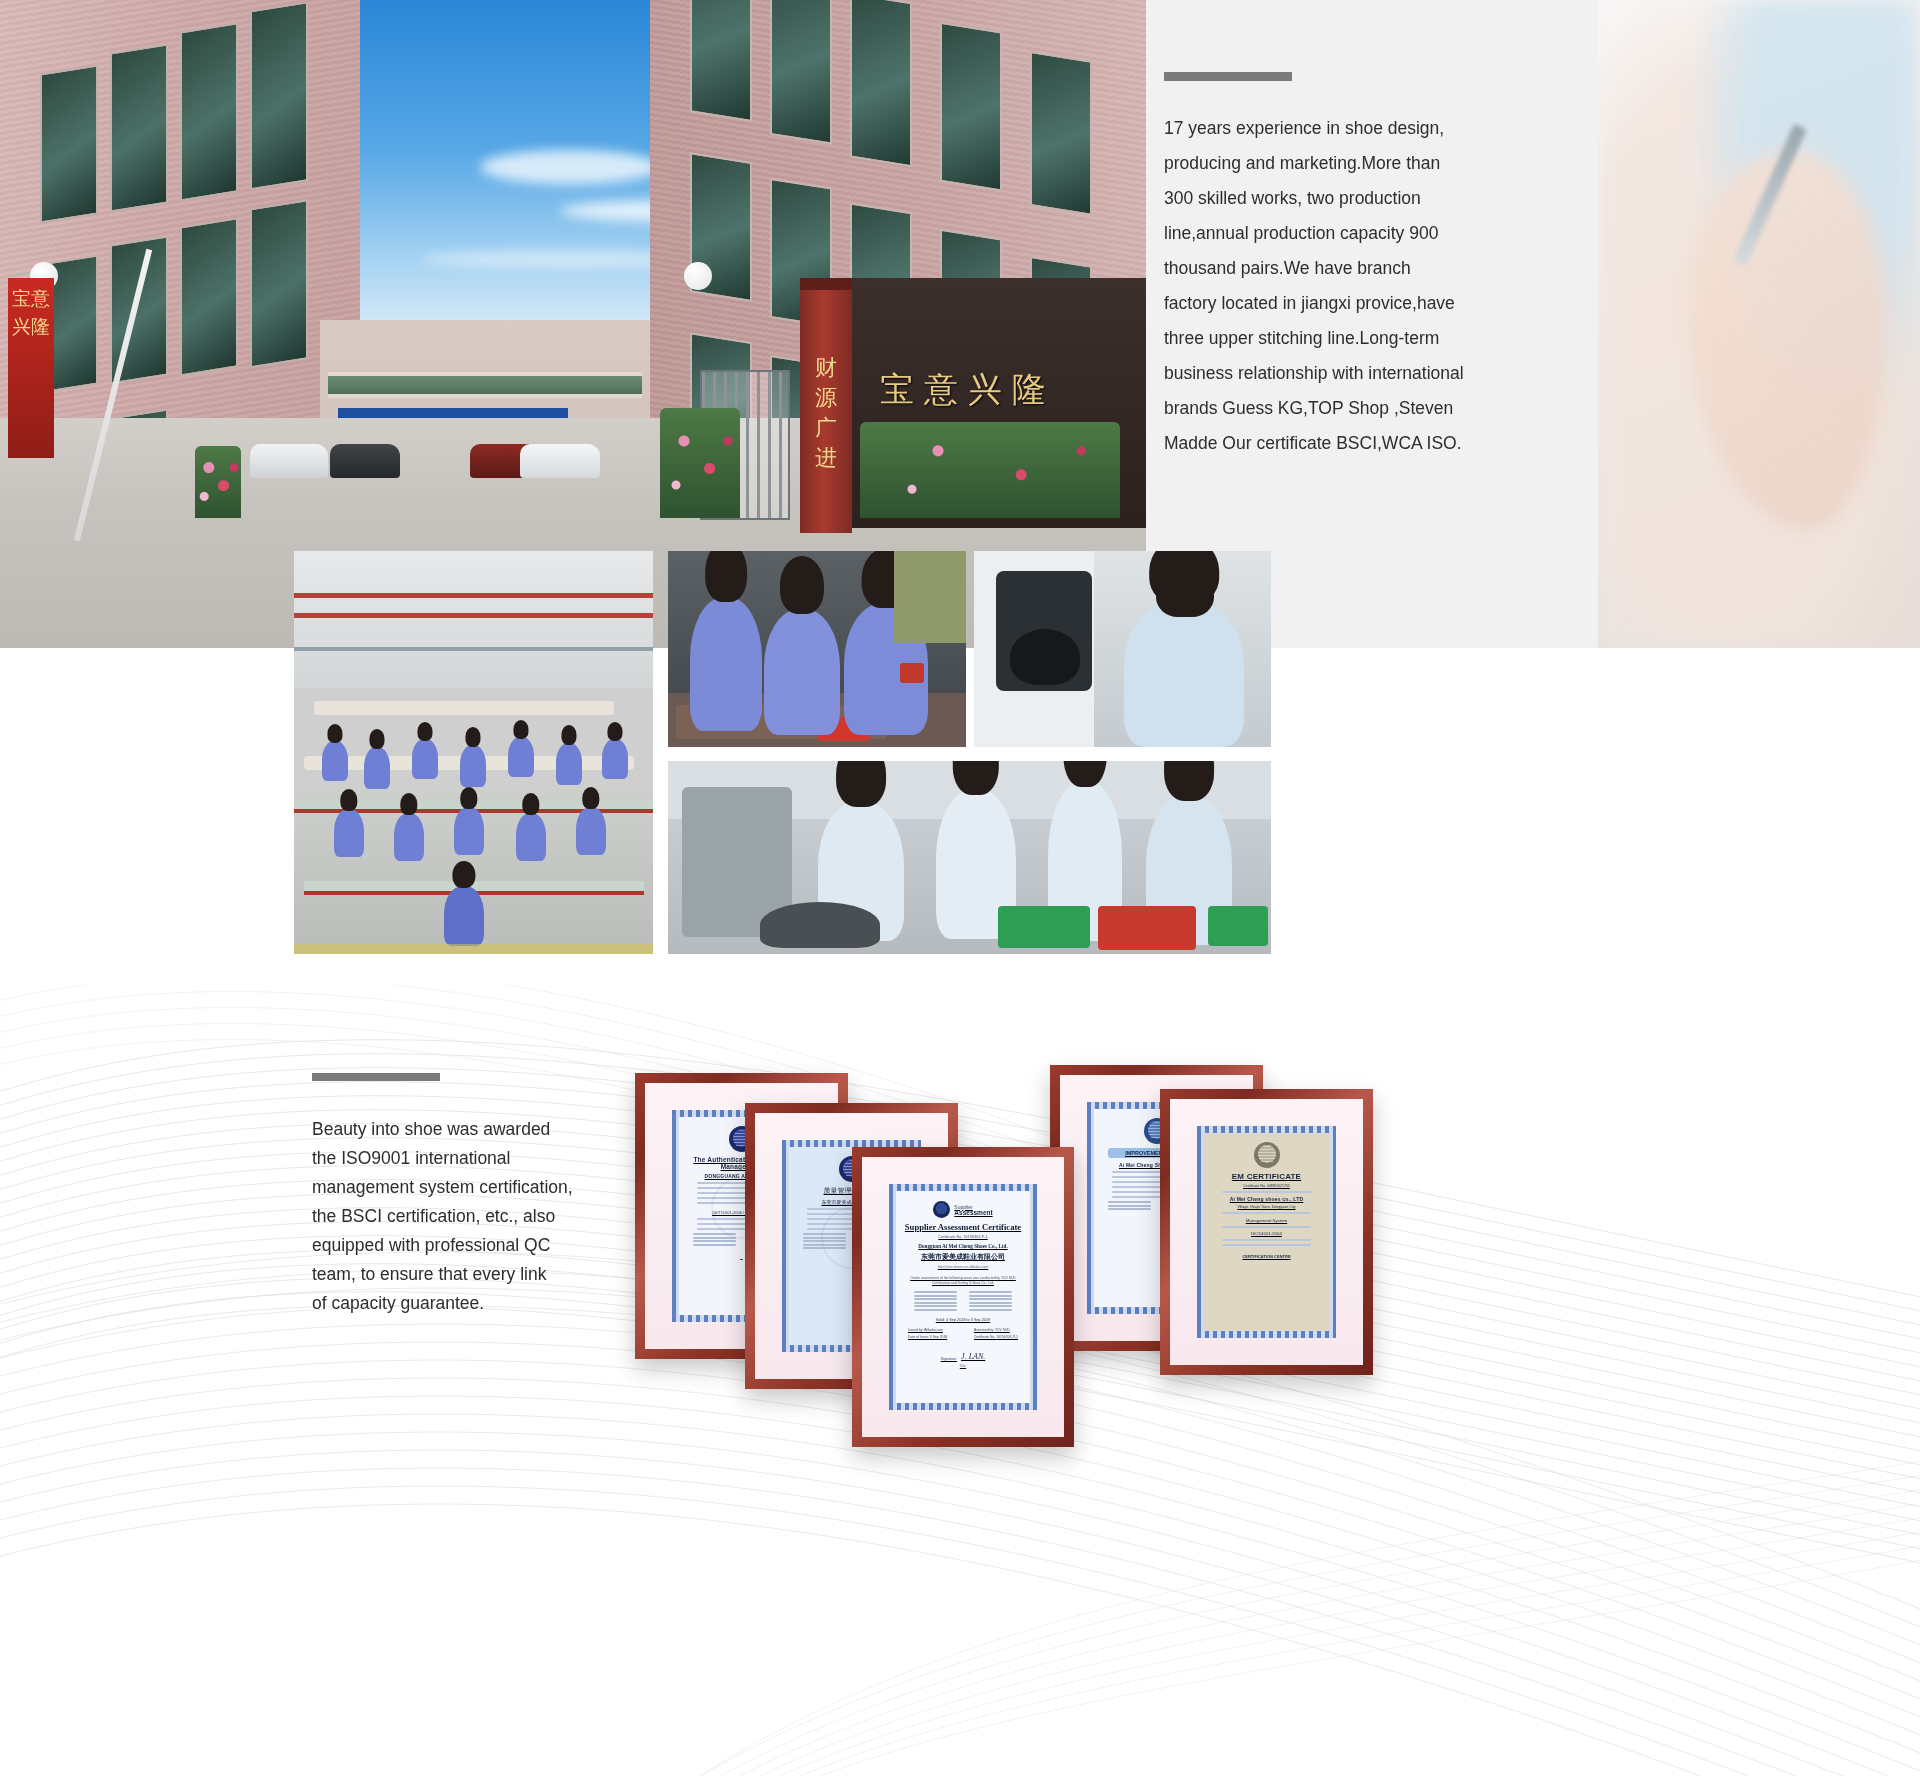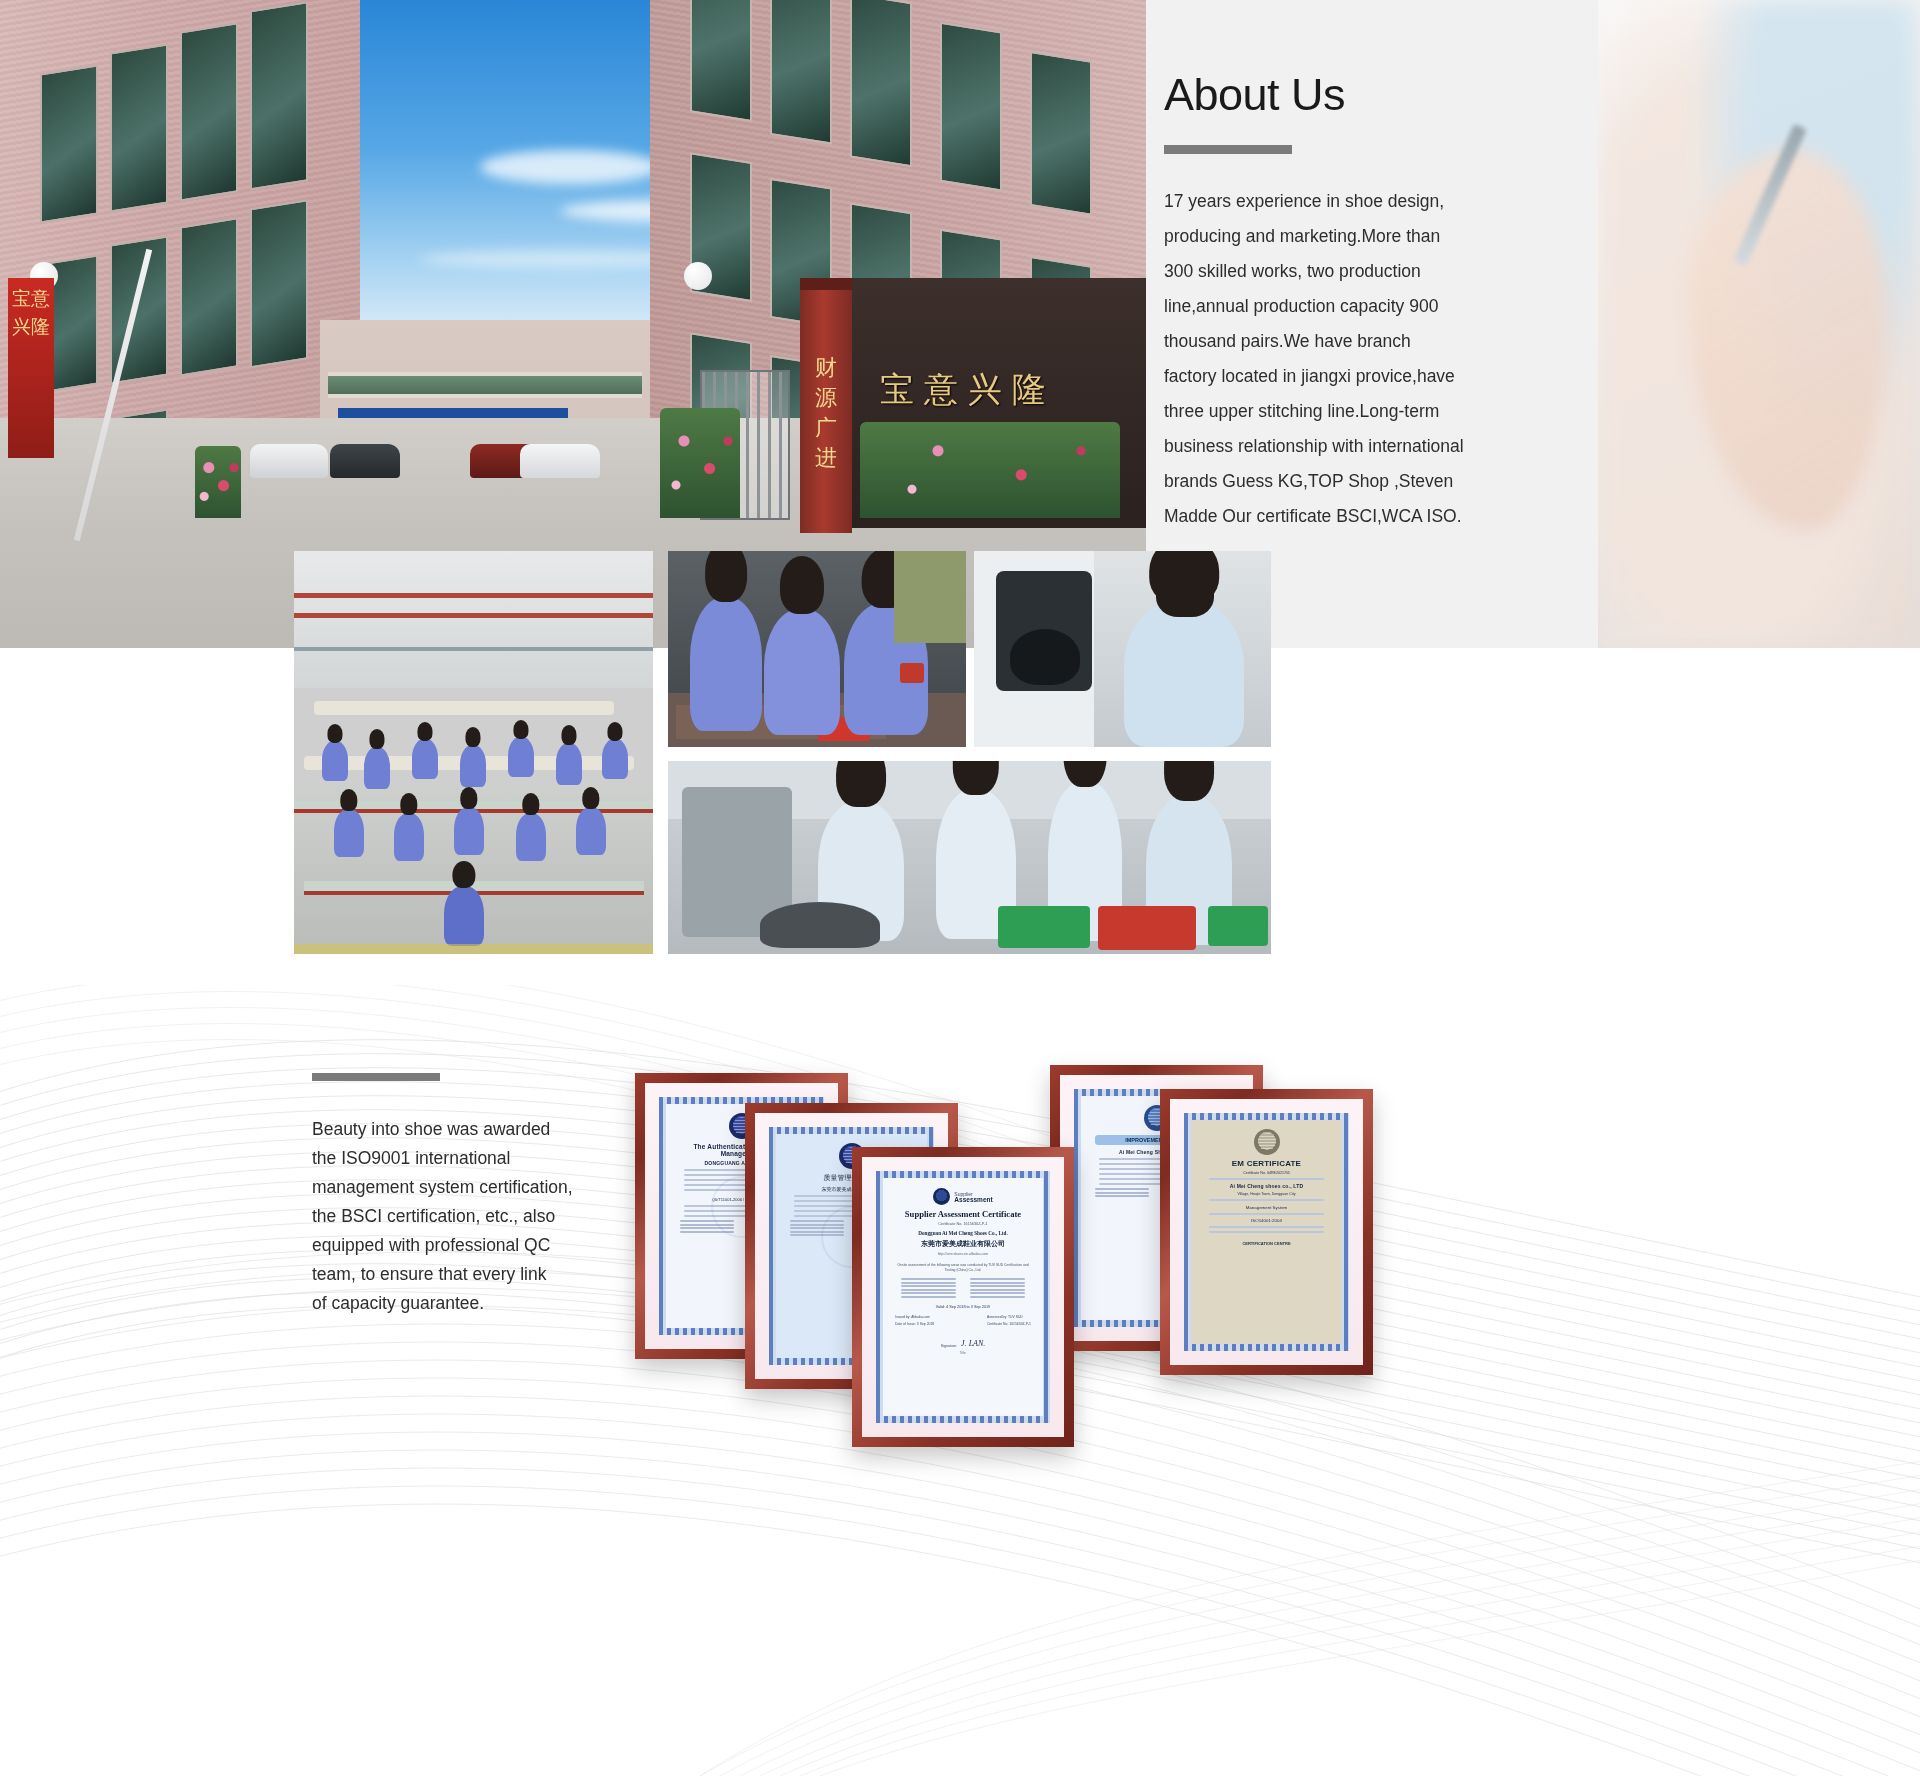--- a/index.html
+++ b/index.html
@@ -193,21 +193,22 @@
   .frames { position:absolute; left:620px; top:62px; width:1300px; height:729px; }
   .frame {
     position:absolute;
     background: linear-gradient(135deg,#9c3b2e 0%, #7e2b21 18%, #b7584a 42%, #8b3226 70%, #6e231b 100%);
     padding:10px;
     box-shadow: 0 10px 22px rgba(0,0,0,.22);
   }
   .frame .mat {
     width:100%; height:100%;
     background: linear-gradient(180deg,#fdf3f6,#f7e8ee);
-    padding:14px;
+    padding:27px;
+    text-decoration:underline;
   }
   .frame .doc {
     width:100%; height:100%; position:relative; overflow:hidden;
     border:7px solid transparent;
     border-image: repeating-linear-gradient(90deg,#5b7fc0 0 4px,#cfdcf0 4px 8px) 7;
     background:#f2f6fc;
     font-size:4px; color:#23324d; text-align:center;
   }
   .doc-inner { padding:5px 6px; }
   .doc-logo {
@@ -310,21 +311,20 @@
 
       <div class="pillar"></div>
       <div class="pillar-txt">财源广进</div>
 
       <div class="flowerbed" style="left:660px; width:80px; height:110px;"></div>
       <div class="flowerbed" style="left:860px; width:260px; height:96px;"></div>
       <div class="flowerbed" style="left:195px; width:46px; height:72px;"></div>
     </div>
 
     <div class="about-text">
-      <h1 class="about-title">About Us</h1>
       <div class="title-rule"></div>
       <div class="about-body">
         <div>17 years experience in shoe design,</div>
         <div>producing and marketing.More than</div>
         <div>300 skilled works, two production</div>
         <div>line,annual production capacity 900</div>
         <div>thousand pairs.We have branch</div>
         <div>factory located in jiangxi provice,have</div>
         <div>three upper stitching line.Long-term</div>
         <div>business relationship with international</div>

